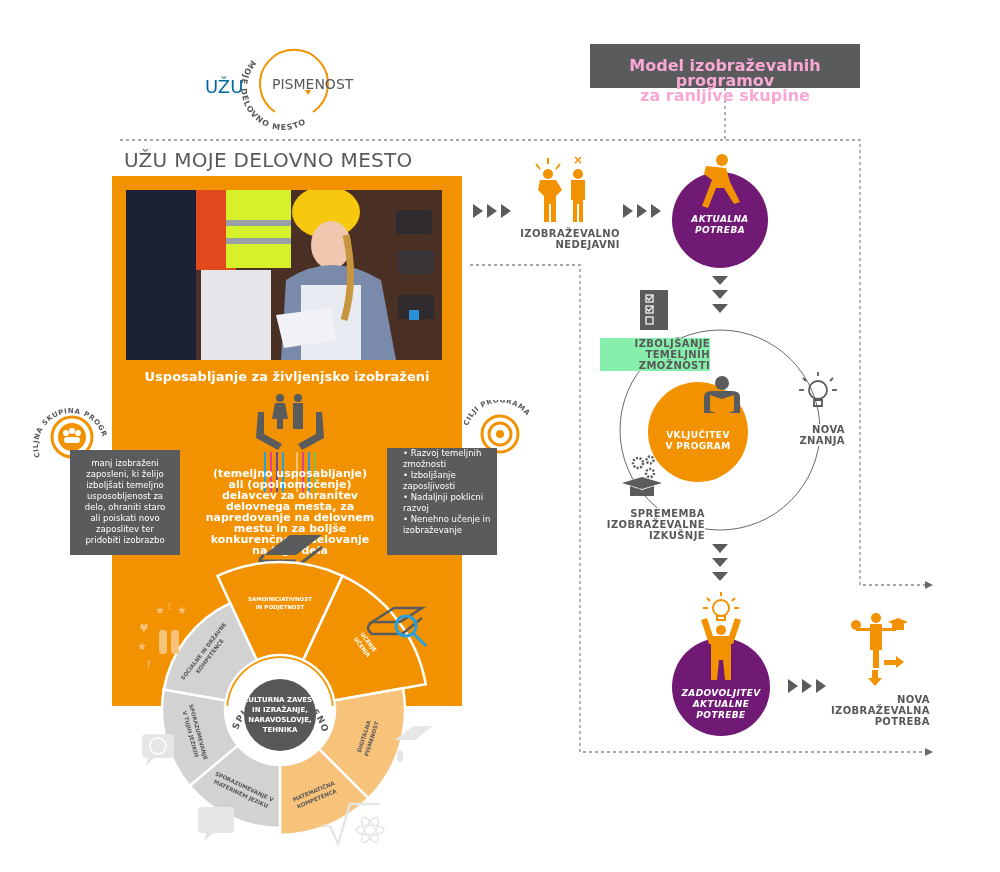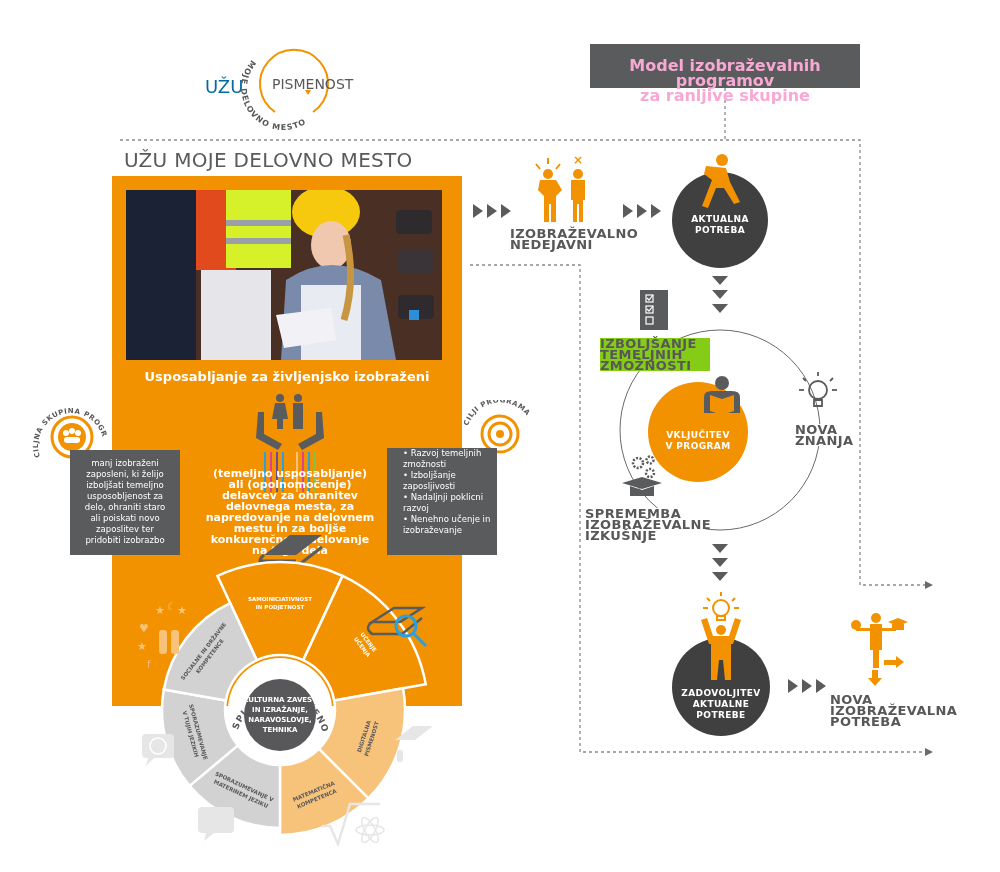--- a/index.html
+++ b/index.html
@@ -1,20 +1,20 @@
 <!DOCTYPE html>
 <html><head>
 <meta charset="utf-8">
 <style>
   html, body { margin:0; padding:0; background:#ffffff; }
   body { width:1000px; height:872px; position:relative; overflow:hidden;
          font-family:"DejaVu Sans", sans-serif; color:#5a5a5c; }
   .abs { position:absolute; }
-  .lbl { font-size:13px; font-weight:bold; color:#58585a; text-align:left; line-height:11px; letter-spacing:0.4px; }
-  .dark-circle { position:absolute; border-radius:50%; background:#404040; }
+  .lbl { font-size:10px; font-weight:bold; color:#58585a; text-align:right; line-height:11px; letter-spacing:0.4px; }
+  .dark-circle { position:absolute; border-radius:50%; background:#701a75;font-style:italic; }
   .orange-circle { position:absolute; border-radius:50%; background:#f39200; }
   .circ-text { position:absolute; left:0; right:0; text-align:center; color:#ffffff;
                font-size:9px; font-weight:bold; line-height:11px; letter-spacing:0.4px; }
   .gray-box { position:absolute; background:#5a5b5d; color:#ffffff; font-size:8.5px; line-height:11px; }
   svg text { font-family:"DejaVu Sans", sans-serif; }
 </style>
 </head>
 <body>
 
 <svg class="abs" style="left:0;top:0" width="1000" height="872">
@@ -290,21 +290,21 @@
 <svg class="abs" style="left:640px;top:290px" width="30" height="42">
   <rect x="0" y="0" width="28" height="40" fill="#5a5b5d"></rect>
   <g stroke="#fff" stroke-width="1.2" fill="none">
     <rect x="6" y="5" width="7" height="7"></rect>
       <rect x="6" y="16" width="7" height="7"></rect>
       <rect x="6" y="27" width="7" height="7"></rect>
     <path d="M7 8 l2 2 l4 -5"></path>
       <path d="M7 19 l2 2 l4 -5"></path>
   </g>
 </svg>
-<div class="abs lbl" style="left:600px;top:338px;width:110px;background:#84cc16">
+<div class="abs lbl" style="left:600px;top:338px;width:110px;background:#86efac">
   <div>IZBOLJŠANJE</div>
     <div>TEMELJNIH</div>
     <div>ZMOŽNOSTI</div>
 </div>
 
 <svg class="abs" style="left:795px;top:370px" width="46" height="46">
   <g stroke="#5a5b5d" stroke-width="1.8" fill="none">
     <circle cx="23" cy="20" r="9"></circle>
       <path d="M19 30 h8 v6 h-8 z"></path>
     <line x1="23" y1="2" x2="23" y2="6"></line>

